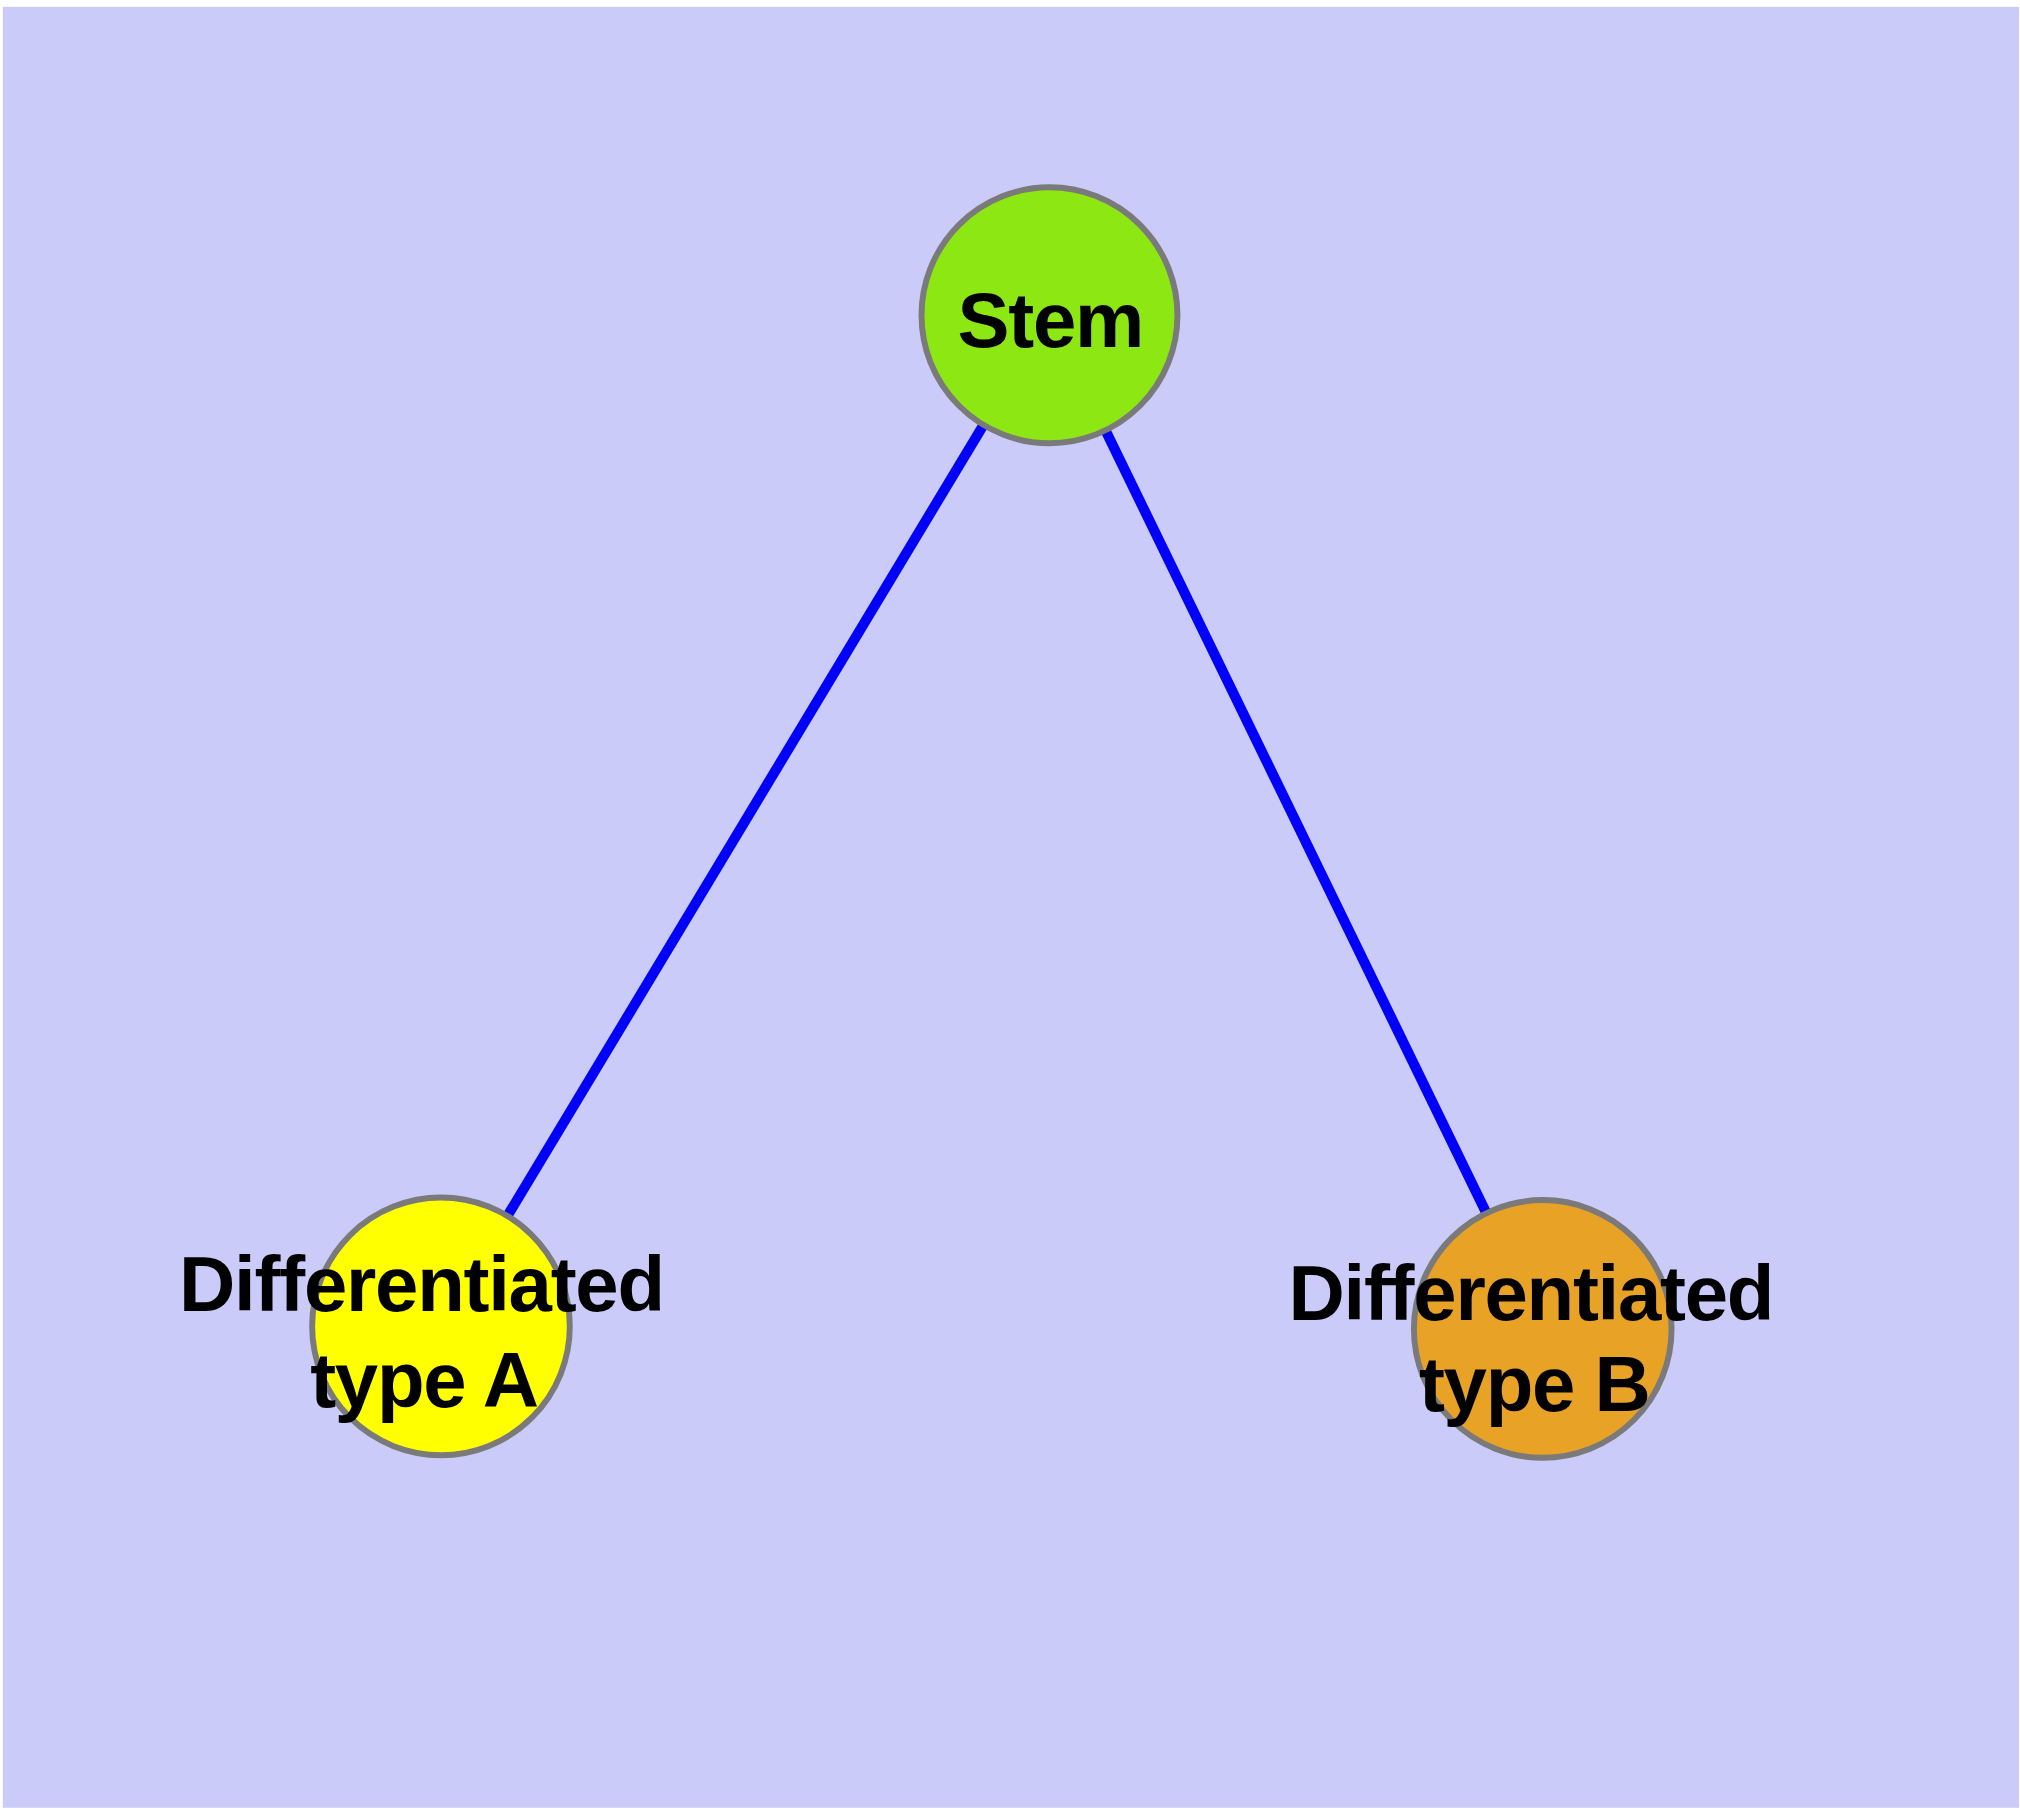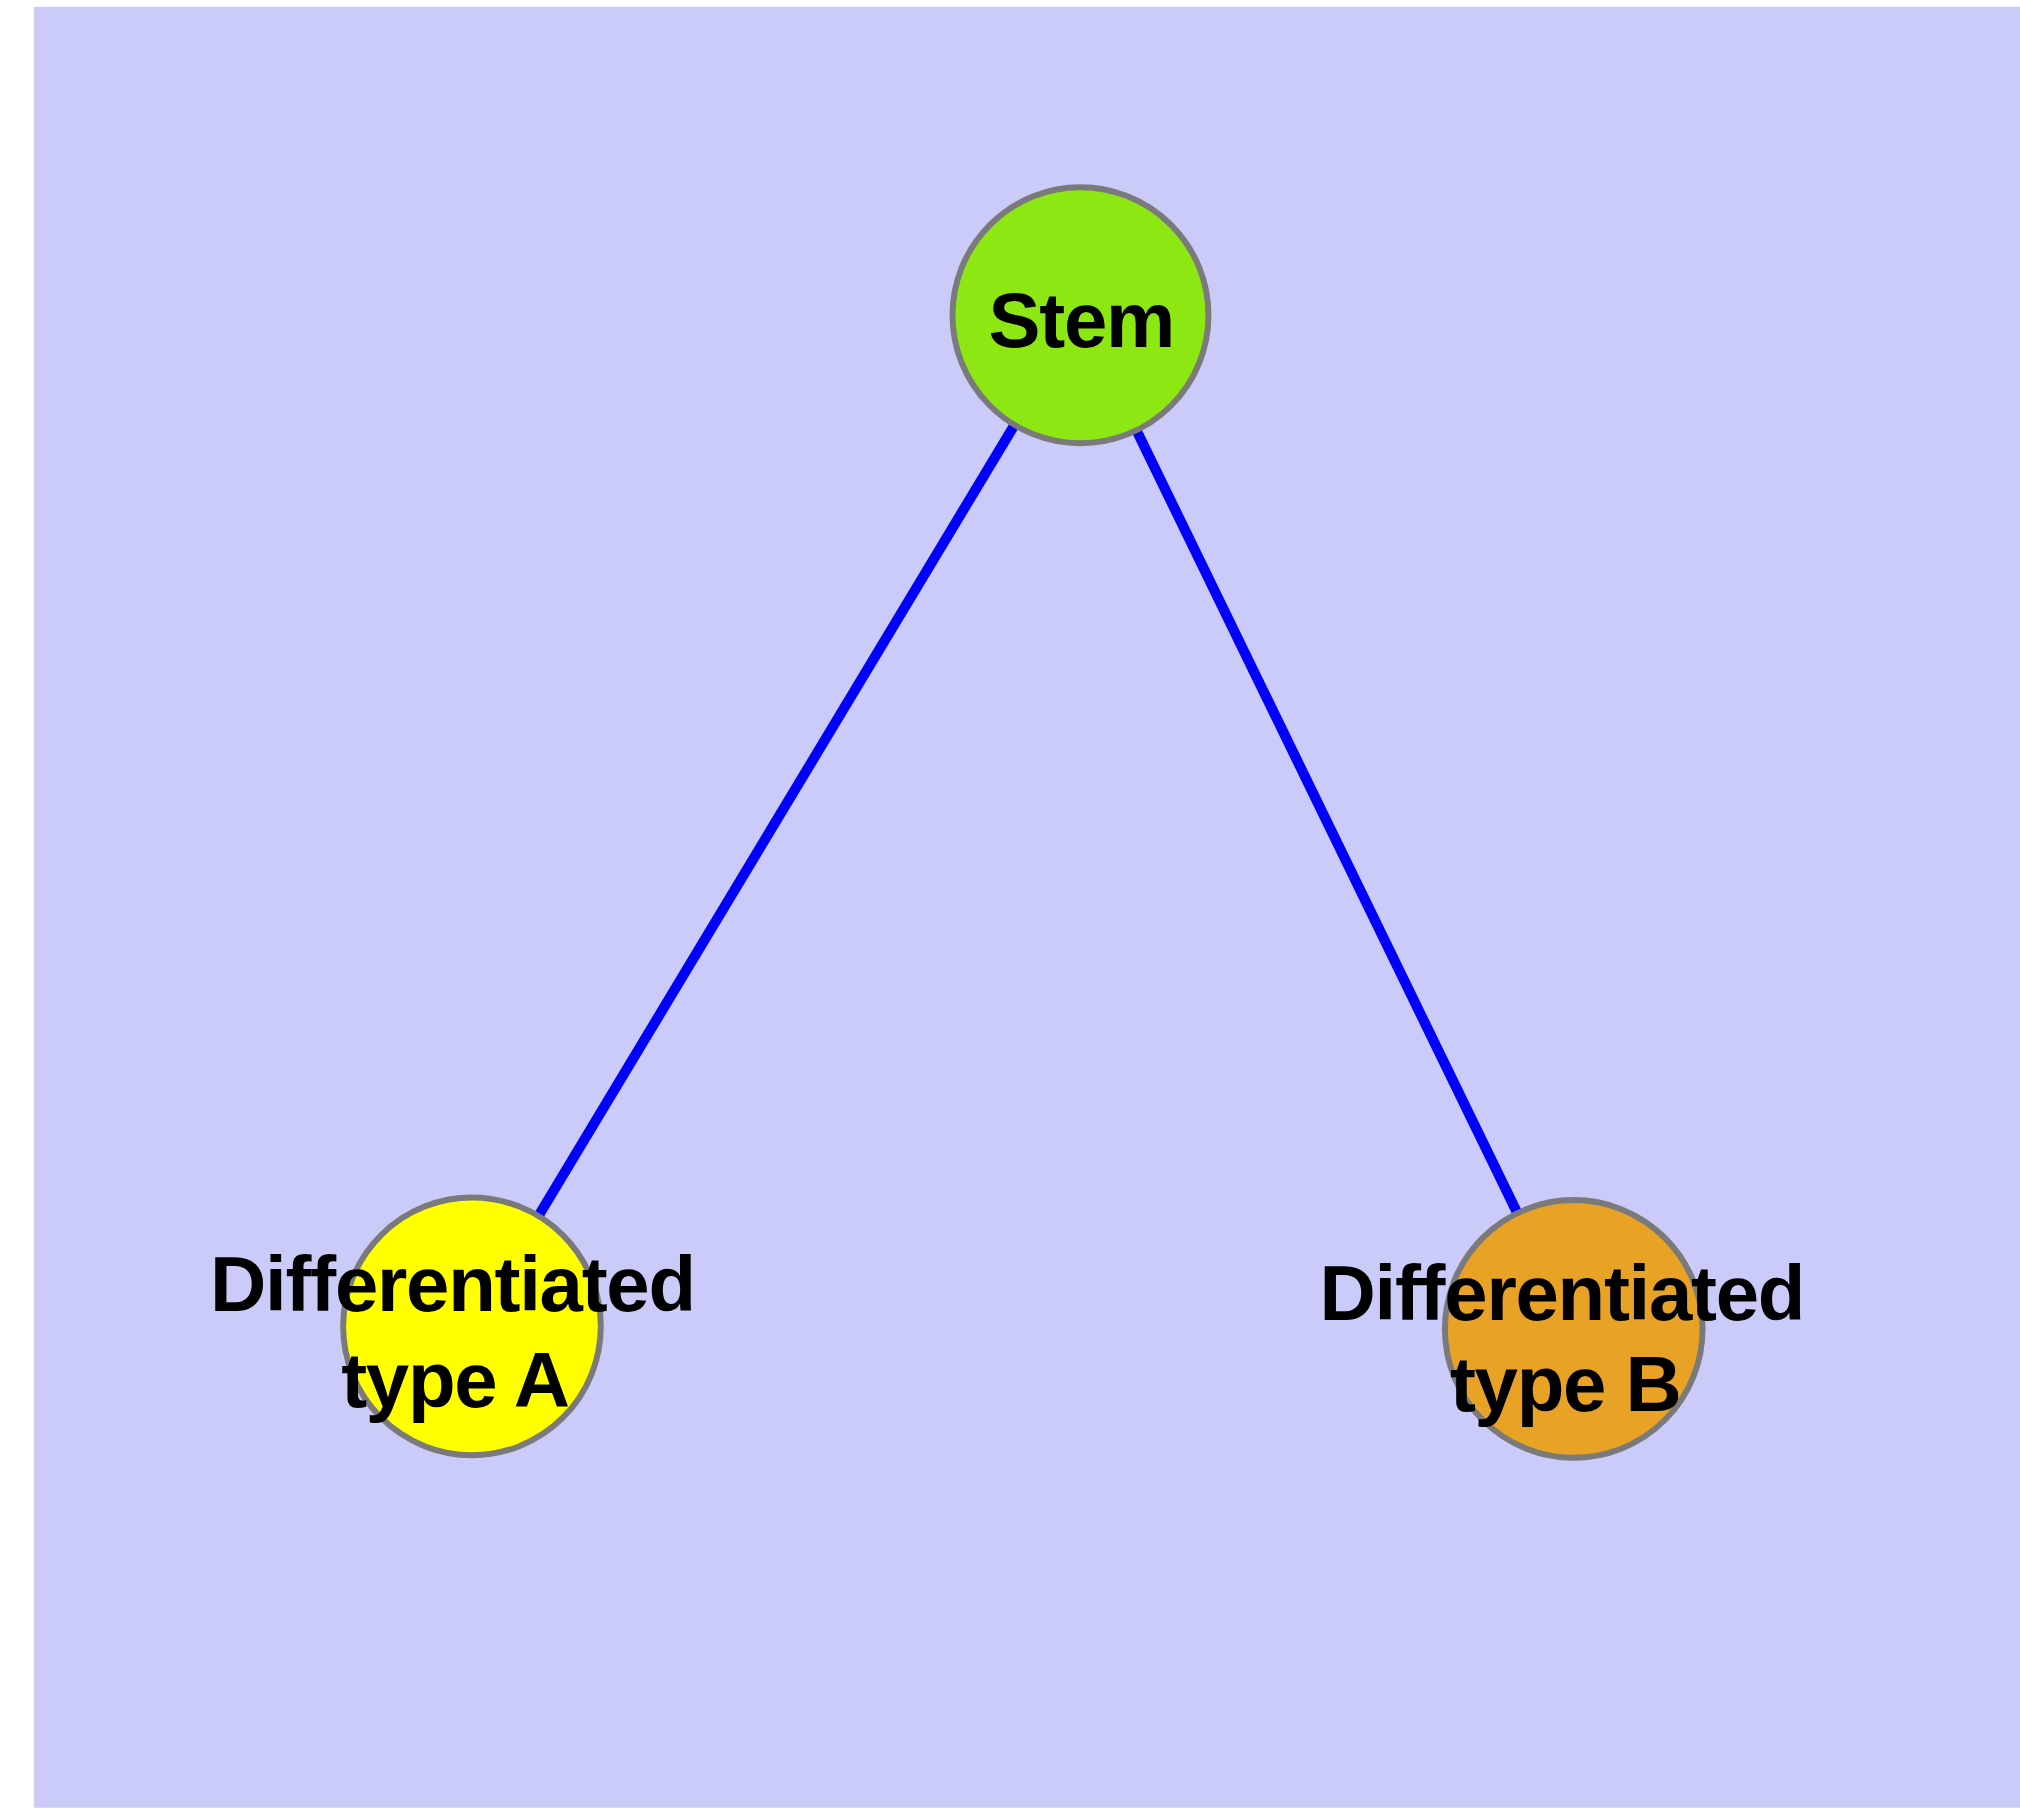--- a/index.html
+++ b/index.html
@@ -7,21 +7,20 @@
     padding: 0;
     background: #ffffff;
     width: 2021px;
     height: 1812px;
     overflow: hidden;
   }
   .diagram-stage {
     position: relative;
     width: 1787px;
     height: 1812px;
-    margin-left: 31px;
   }
   svg text.node-label {
     font-family: "Liberation Sans", "DejaVu Sans", sans-serif;
     font-weight: bold;
     font-size: 92px;
     letter-spacing: -1.5px;
   }
 </style>
 </head>
 <body>

